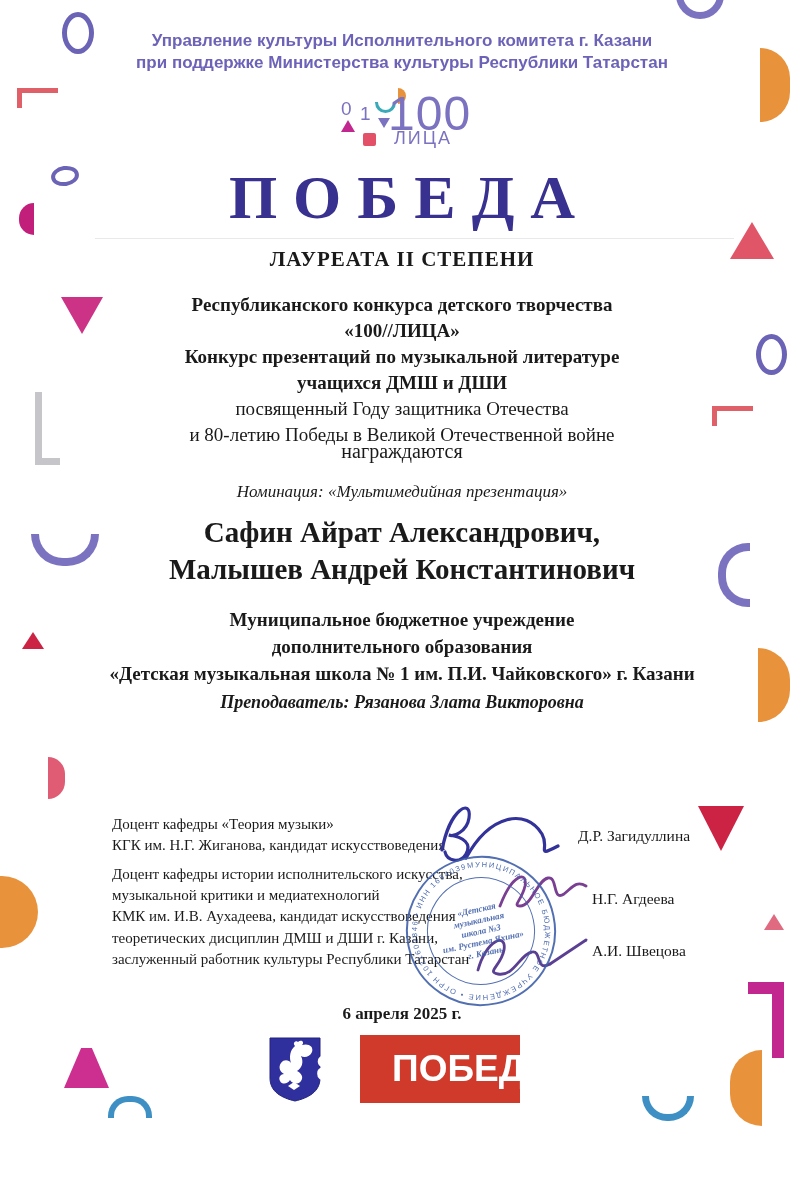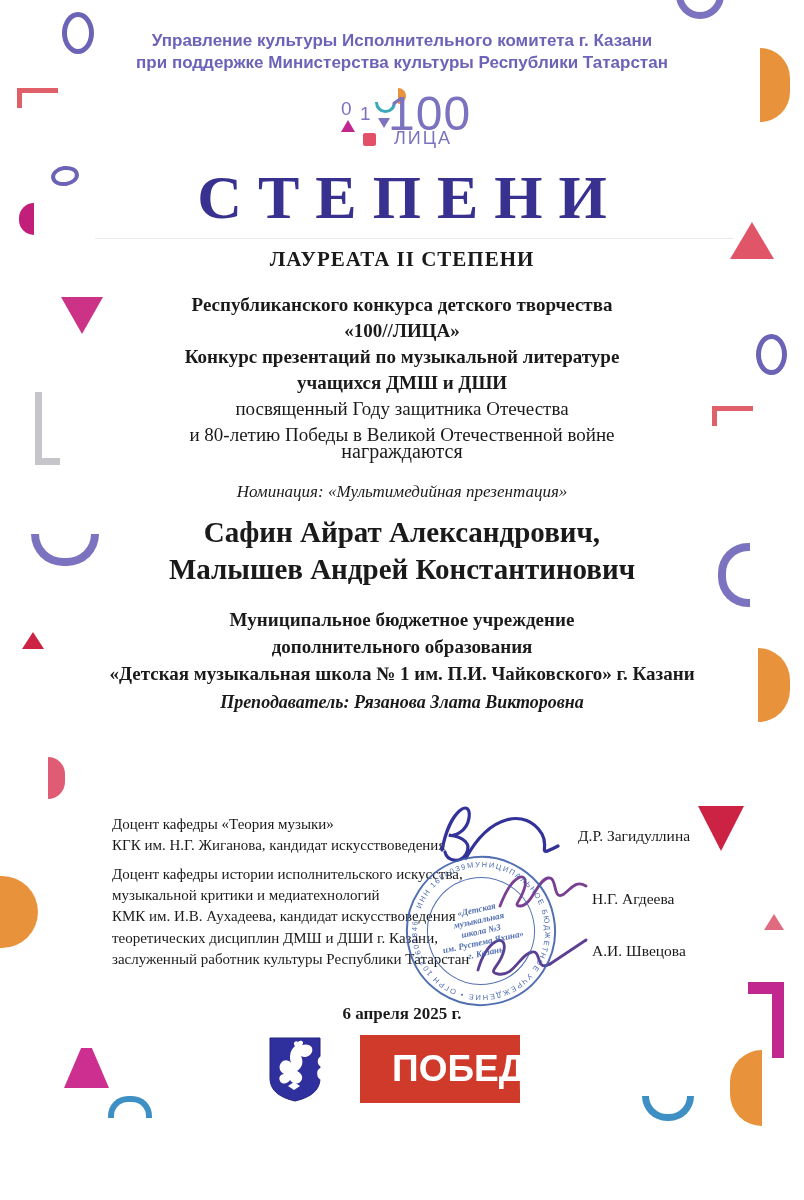--- a/index.html
+++ b/index.html
@@ -107,21 +107,21 @@
     <span class="l-zero">0</span>
     <span class="l-tri-up"></span>
     <span class="l-one">1</span>
     <span class="l-smile"></span>
     <span class="l-tri-dn"></span>
     <span class="l-square"></span>
     <span class="n100">100</span>
     <span class="litsa">ЛИЦА</span>
   </div>
 
-  <div class="abs ctr title">СТЕПЕНИ</div>
+  <div class="abs ctr title">ПОБЕДА</div>
   <div class="abs rule"></div>
   <div class="abs ctr subtitle">ЛАУРЕАТА II СТЕПЕНИ</div>
 
   <div class="abs ctr" style="top:292px;">
     <div class="comp-b">Республиканского конкурса детского творчества</div>
     <div class="comp-b">«100//ЛИЦА»</div>
     <div class="comp-b">Конкурс презентаций по музыкальной литературе</div>
     <div class="comp-b">учащихся ДМШ и ДШИ</div>
     <div class="comp-r">посвященный Году защитника Отечества</div>
     <div class="comp-r">и 80-летию Победы в Великой Отечественной войне</div>

